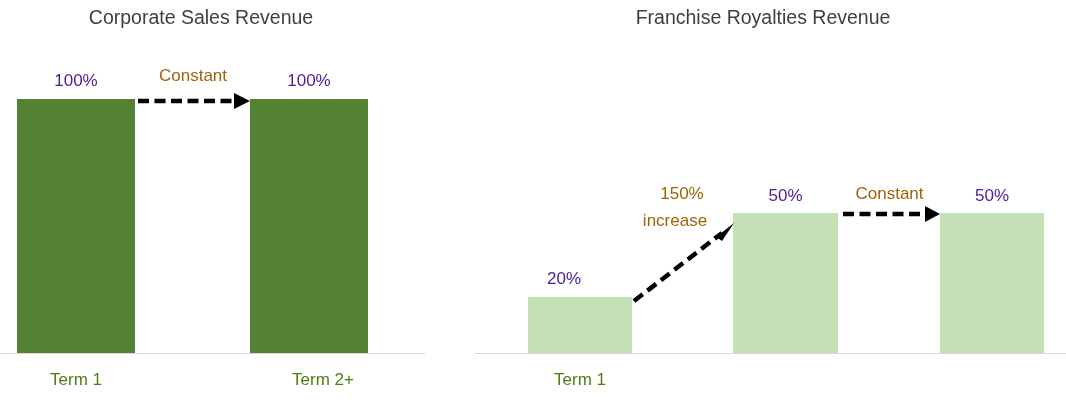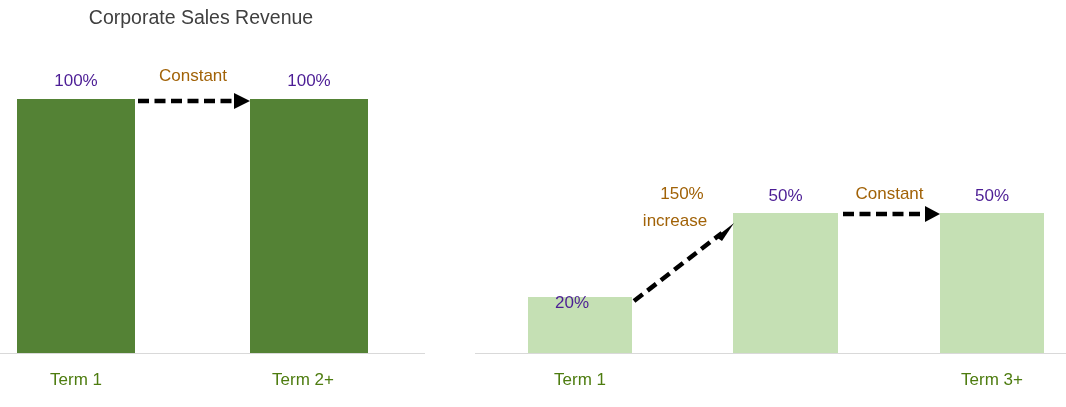--- a/index.html
+++ b/index.html
@@ -98,46 +98,46 @@
   <div class="data-label" style="left:250px; top:70px; width:118px;">100%</div>
 
   <div class="annot-label" style="left:138px; top:65px; width:110px;">Constant</div>
 
   <svg class="arrow-svg" style="left:136px; top:92px;" width="118" height="18">
     <line x1="2" y1="9" x2="98" y2="9" stroke="#000000" stroke-width="4.5" stroke-dasharray="11 5.5"></line>
     <polygon points="98,1 114,9 98,17" fill="#000000"></polygon>
   </svg>
 
   <div class="cat-label" style="left:17px; width:118px;">Term 1</div>
-  <div class="cat-label" style="left:244px; width:118px;">Term 2+</div>
+  <div class="cat-label" style="left:264px; width:118px;">Term 2+</div>
 </div>
 
 <div class="panel" id="panel-franchise">
 
+  <div class="chart-title">Franchise Royalties Revenue</div>
 
   <div class="axis-line" style="left:15px; width:591px;"></div>
 
   <div class="bar light" style="left:68px; width:104px; height:56px;"></div>
   <div class="bar light" style="left:273px; width:105px; height:140px;"></div>
   <div class="bar light" style="left:480px; width:104px; height:140px;"></div>
 
-  <div class="data-label" style="left:60px; top:268px; width:104px;margin-top:24px;">20%</div>
+  <div class="data-label" style="left:52px; top:268px; width:104px;">20%</div>
   <div class="data-label" style="left:273px; top:185px; width:105px;">50%</div>
   <div class="data-label" style="left:480px; top:185px; width:104px;">50%</div>
 
   <div class="annot-label" style="left:167px; top:183px; width:110px;">150%</div>
   <div class="annot-label" style="left:160px; top:210px; width:110px;">increase</div>
 
   <svg class="arrow-svg" style="left:170px; top:215px;" width="110" height="92">
     <line x1="4" y1="86" x2="92" y2="18" stroke="#000000" stroke-width="4.5" stroke-dasharray="11 6"></line>
     <polygon points="86,22 104,8 92,26" fill="#000000"></polygon>
   </svg>
 
   <div class="annot-label" style="left:377px; top:183px; width:105px;">Constant</div>
 
   <svg class="arrow-svg" style="left:381px; top:205px;" width="102" height="18">
     <line x1="2" y1="9" x2="84" y2="9" stroke="#000000" stroke-width="4.5" stroke-dasharray="11 5.5"></line>
     <polygon points="84,1 99,9 84,17" fill="#000000"></polygon>
   </svg>
 
   <div class="cat-label" style="left:68px; width:104px;">Term 1</div>
-  <div class="cat-label" style="left:480px; width:104px;">Term 3+</div>
 </div>
 
 </body></html>

